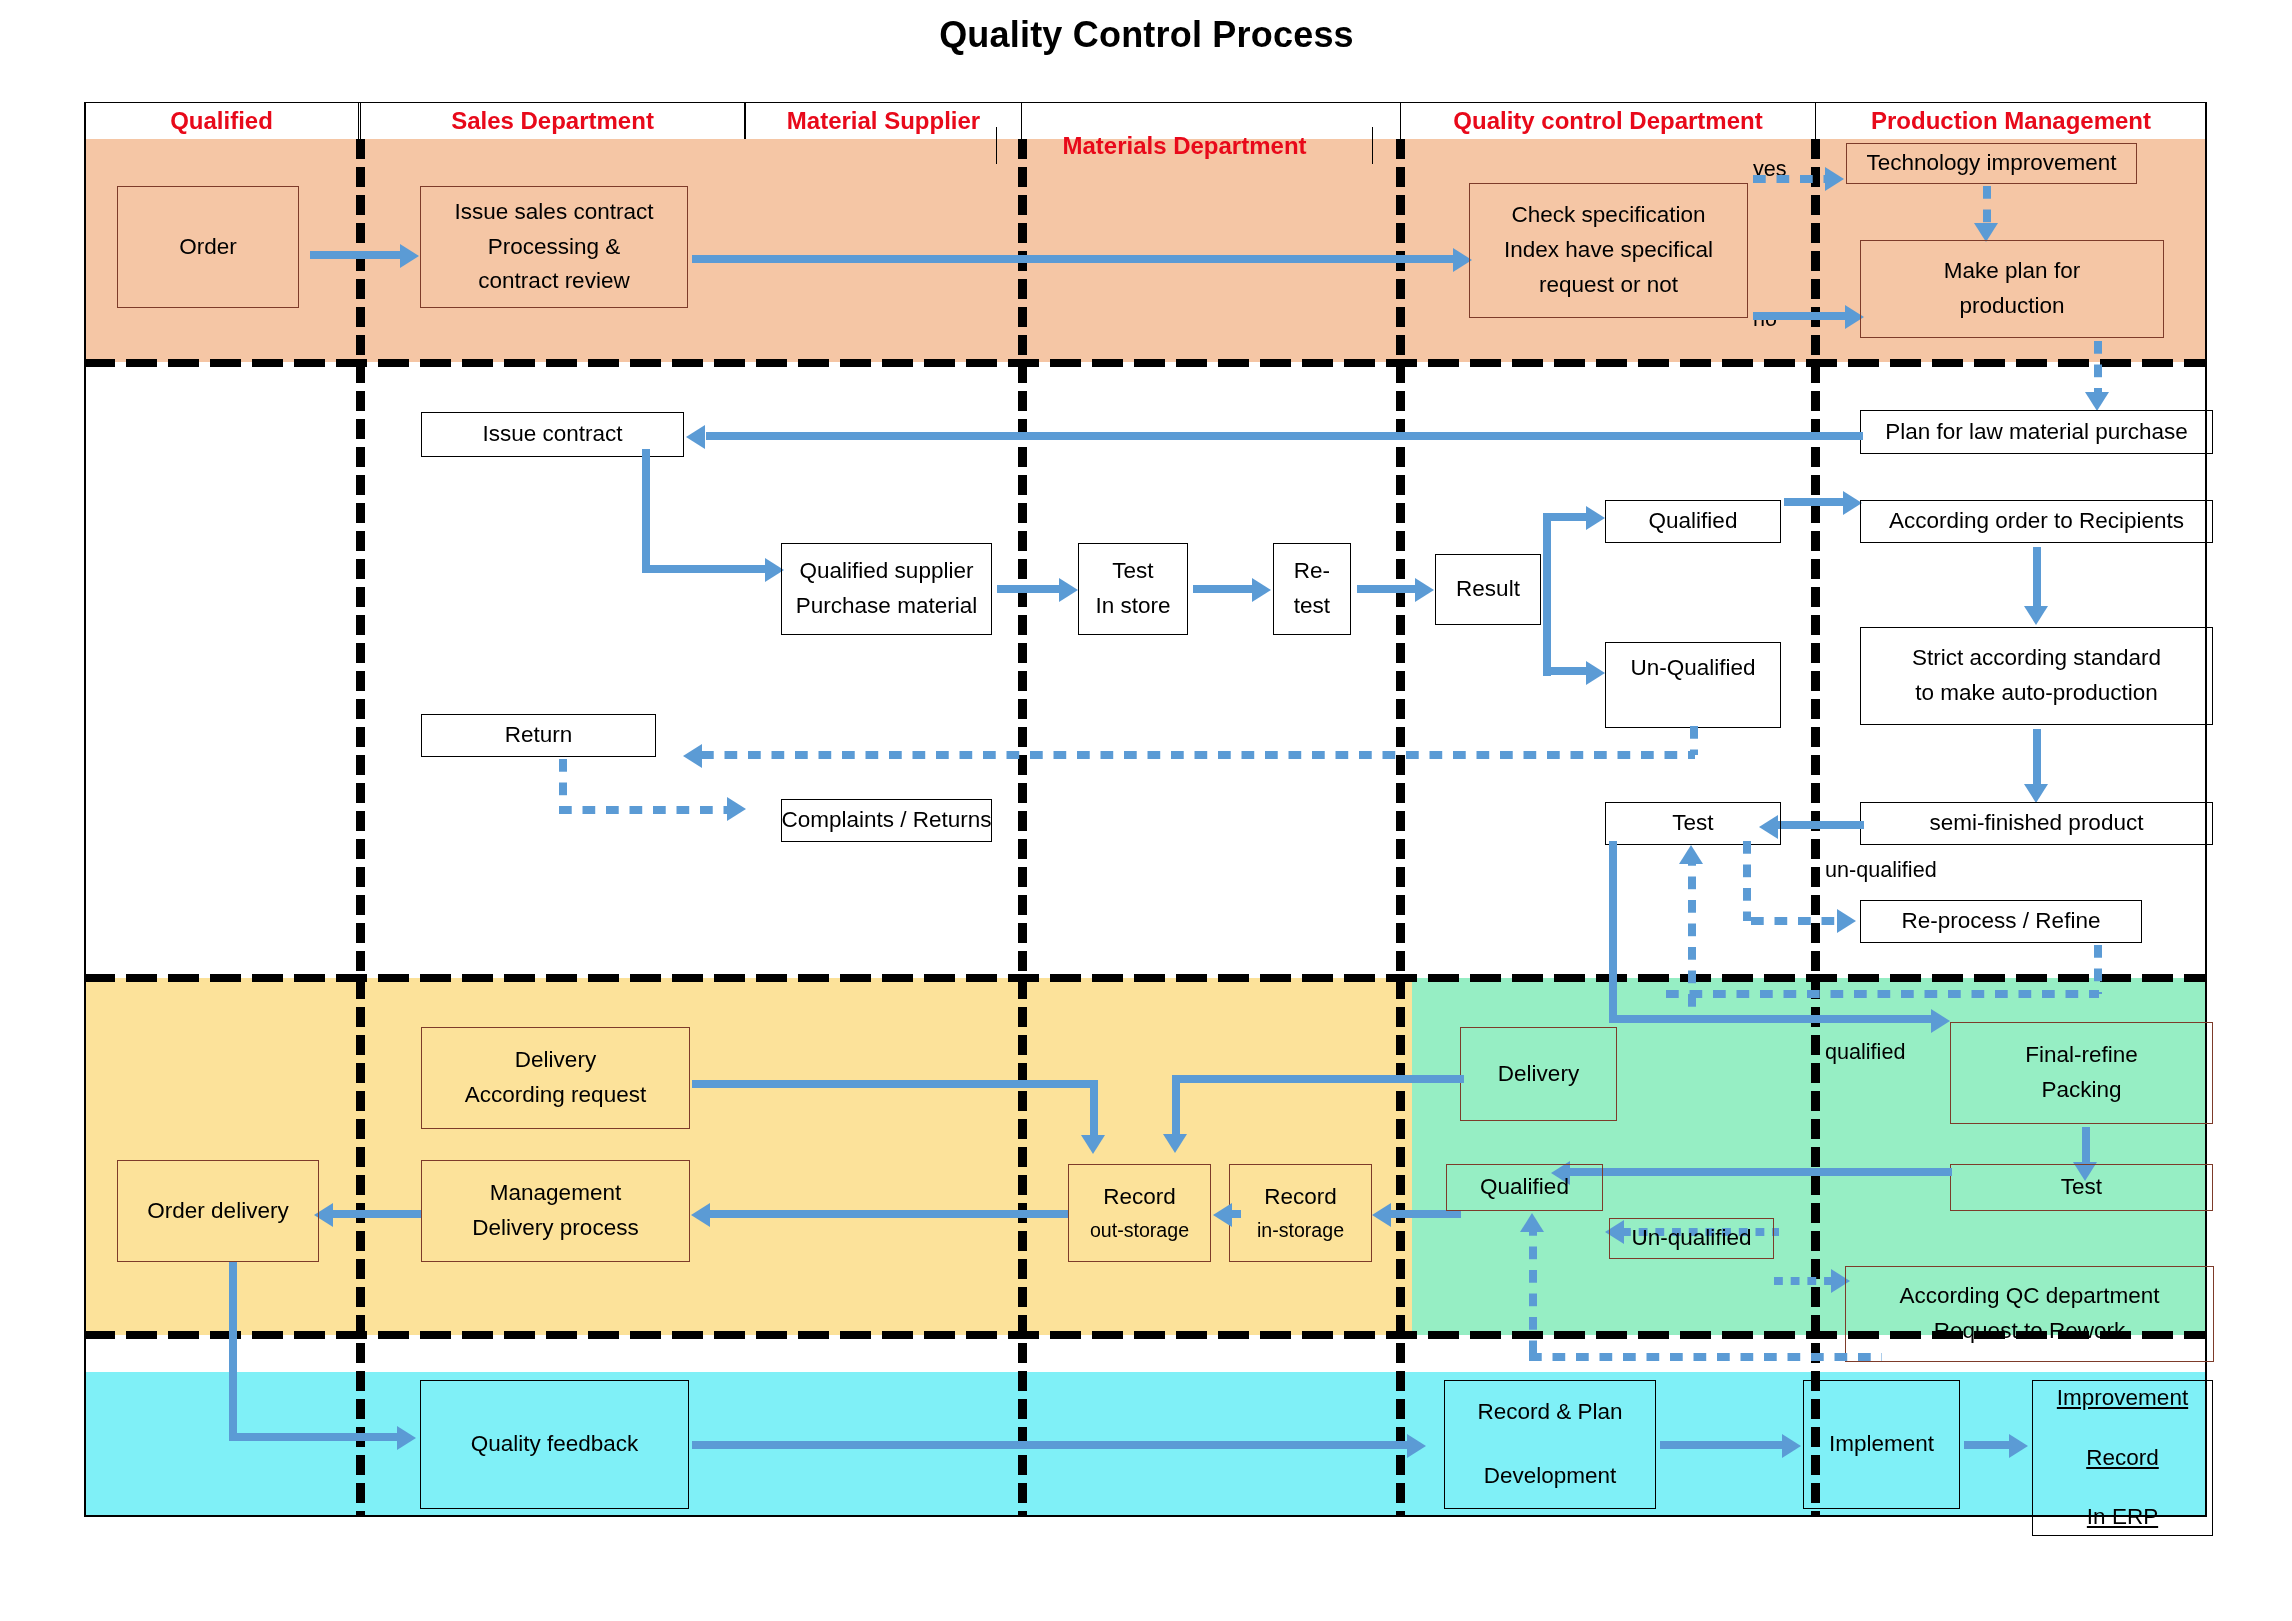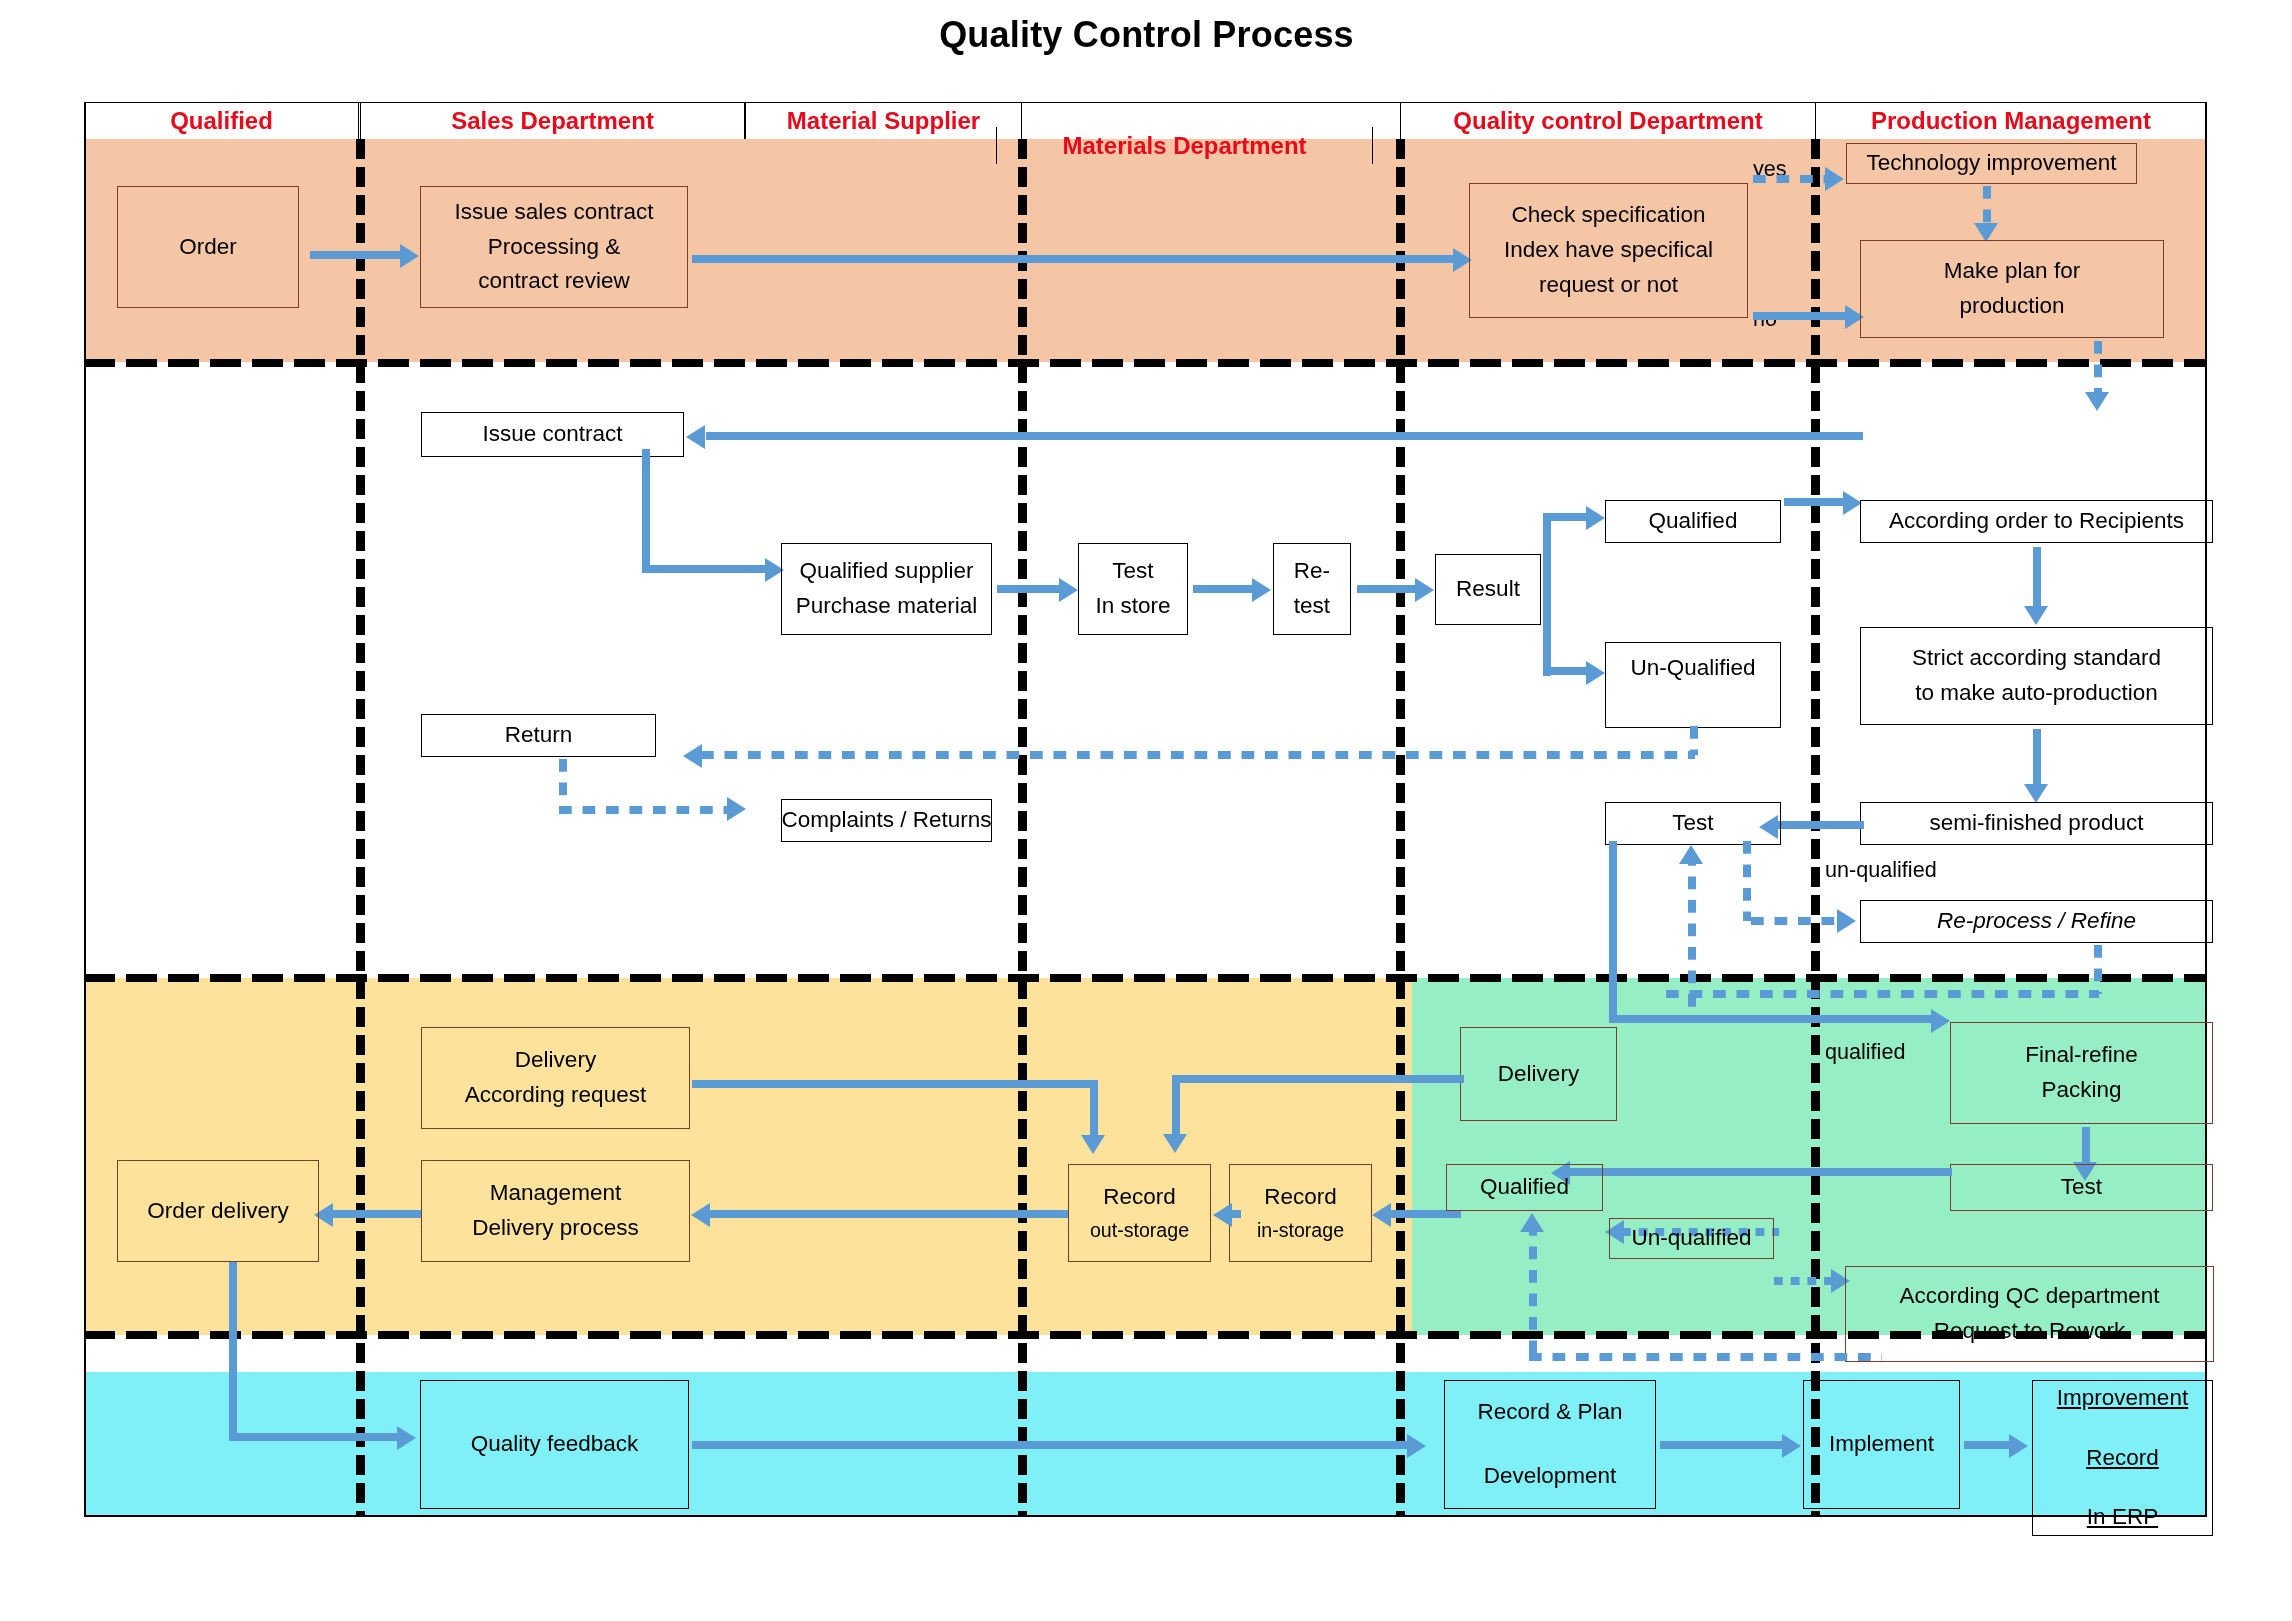--- a/index.html
+++ b/index.html
@@ -145,20 +145,23 @@
   <div class="ah d" style="left:1974px;top:223px;"></div>
 
   <div class="box" style="left:1860px;top:240px;width:304px;height:98px;">
     <span>Make plan for</span>
     <span>production</span>
     </div>
 
   <div class="dln v" style="left:2094px;top:341px;height:57px;"></div>
   <div class="ah d" style="left:2085px;top:392px;"></div>
 
+  <div class="box thin" style="left:1860px;top:410px;width:353px;height:44px;">
+    <span>Plan for law material purchase</span>
+    </div>
 
   <div class="ln h" style="left:706px;top:432px;width:1157px;"></div>
   <div class="ah l" style="left:686px;top:425px;"></div>
 
   <div class="box thin" style="left:421px;top:412px;width:263px;height:45px;">
     <span>Issue contract</span>
     </div>
 
   <div class="ln v" style="left:642px;top:449px;height:120px;"></div>
   <div class="ln h" style="left:642px;top:565px;width:129px;"></div>
@@ -245,21 +248,21 @@
 
   <div class="ln h" style="left:1776px;top:821px;width:88px;"></div>
   <div class="ah l" style="left:1759px;top:815px;"></div>
 
   <div class="box thin" style="left:1605px;top:802px;width:176px;height:43px;">
     <span>Test</span>
     </div>
 
   <div class="lbl" style="left:1825px;top:857px;">un-qualified</div>
 
-  <div class="box thin" style="left:1860px;top:900px;width:353px;height:43px;font-style:italic;">
+  <div class="box thin" style="left:1860px;top:900px;width:282px;height:43px;">
     <span>Re-process / Refine</span>
     </div>
 
   <div class="dln v" style="left:1743px;top:841px;height:80px;"></div>
   <div class="dln h" style="left:1751px;top:917px;width:92px;"></div>
   <div class="ah r" style="left:1837px;top:909px;"></div>
 
   <div class="dln v" style="left:1688px;top:853px;height:167px;"></div>
   <div class="ah u" style="left:1679px;top:845px;"></div>
 

